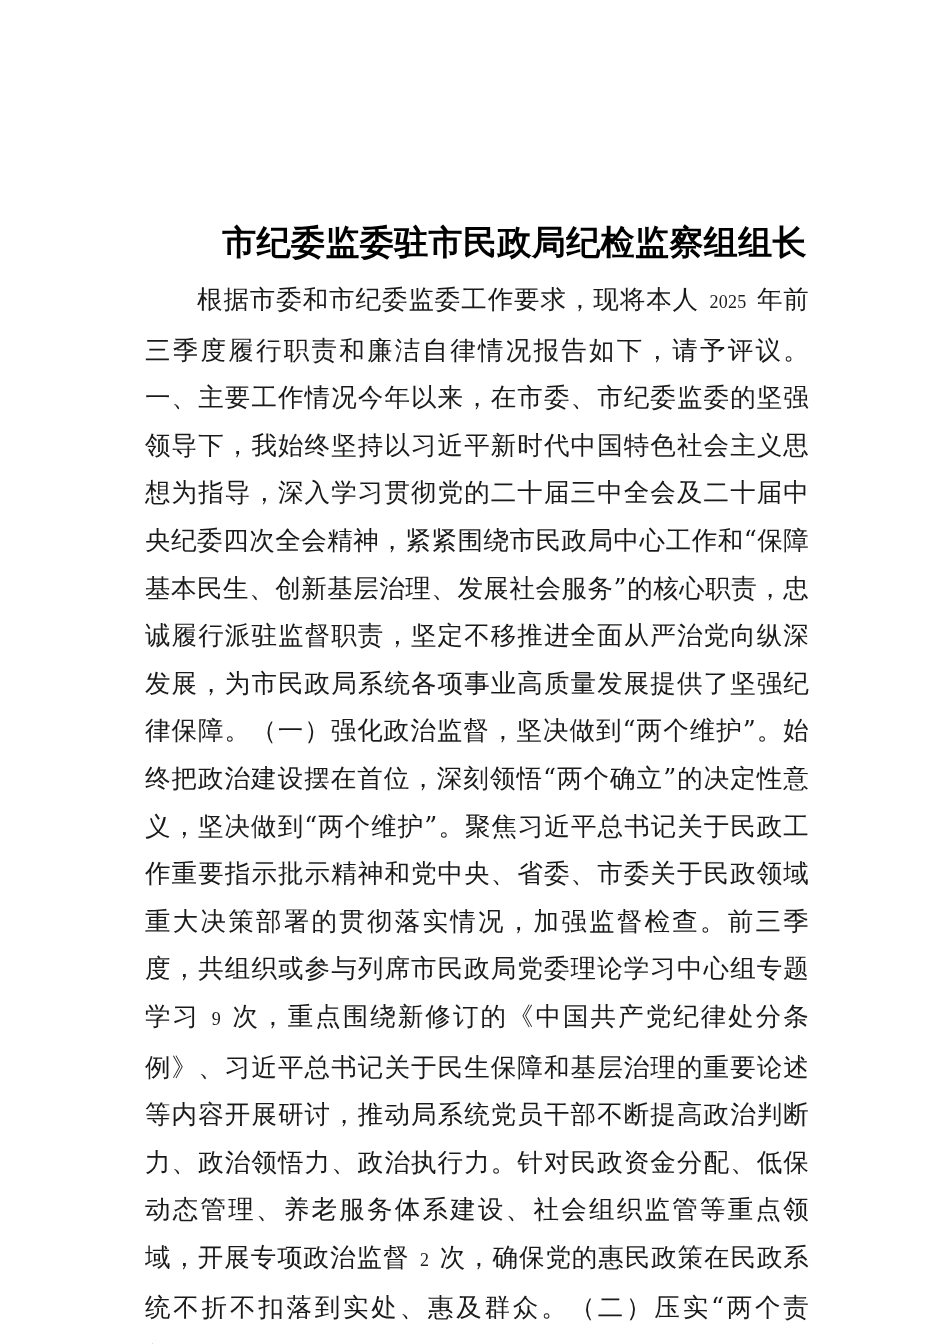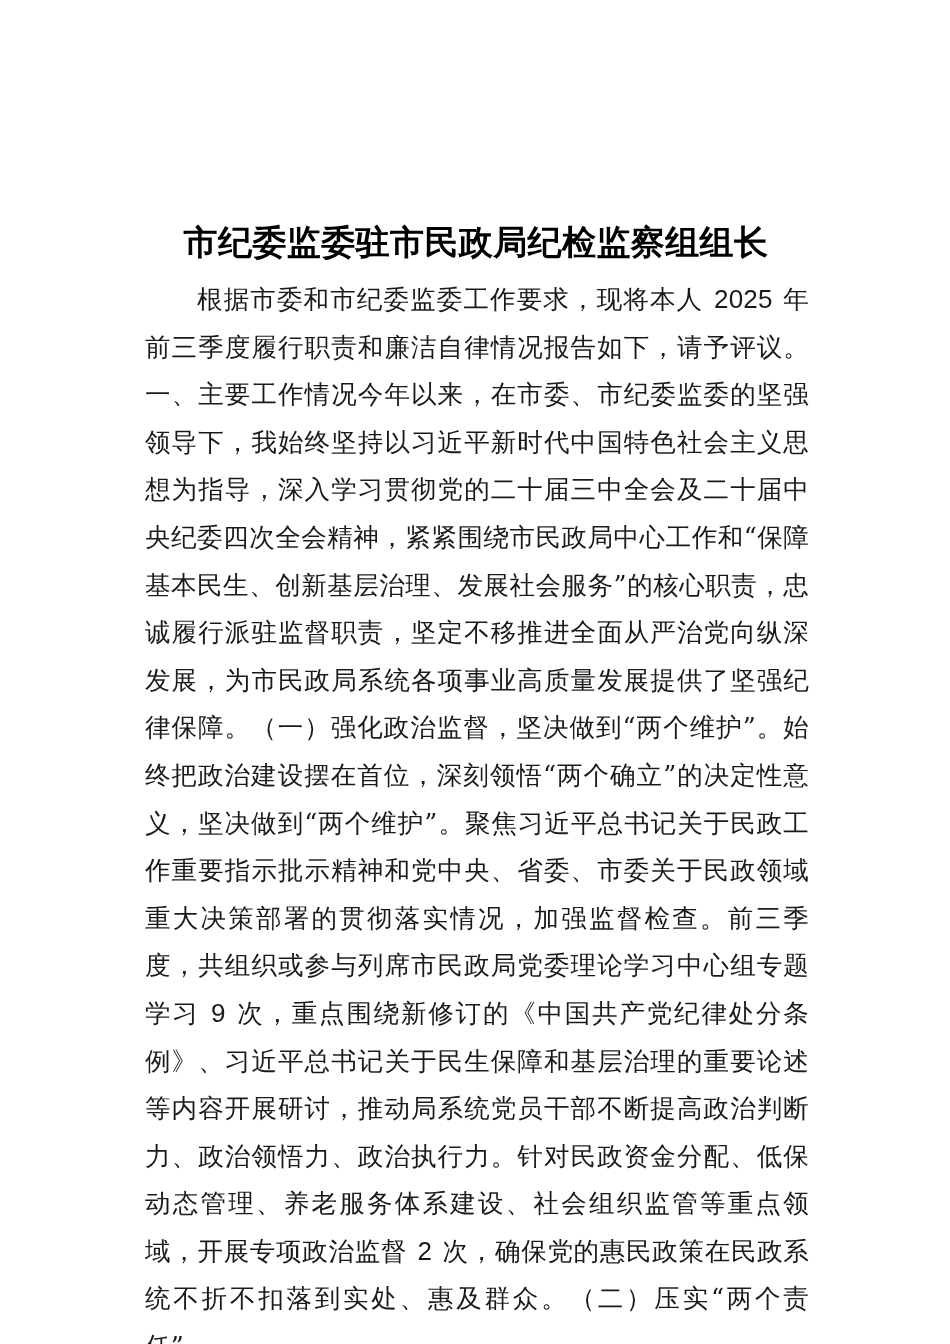--- a/index.html
+++ b/index.html
@@ -35,20 +35,21 @@
     font-family: "DejaVu Sans", "Liberation Sans", sans-serif;
     font-weight: 700;
     font-size: 34px;
     line-height: 48px;
     letter-spacing: 0.4px;
     color: #000000;
     white-space: pre-wrap;
   }
   .doc-title .title-line {
     display: block;
+    text-align: right;
   }
 
   
   .doc-body {
     position: absolute;
     left: 145px;
     top: 276px;
     width: 664px;
   }
 
@@ -65,22 +66,22 @@
     word-break: break-all;
     overflow-wrap: break-word;
     hyphens: none;
   }
   .para.indent {
     text-indent: 52px;
   }
 
   
   .num {
-    font-family: Liberation Sans, sans-serif;
-    font-size: 26px;
+    font-family: Liberation Serif, serif;
+    font-size: 18px;
     letter-spacing: 0.2px;
     padding: 0 1.5px;
   }
 </style>
 </head>
 <body>
 
 <div class="page">
 
   <div class="doc-title">

